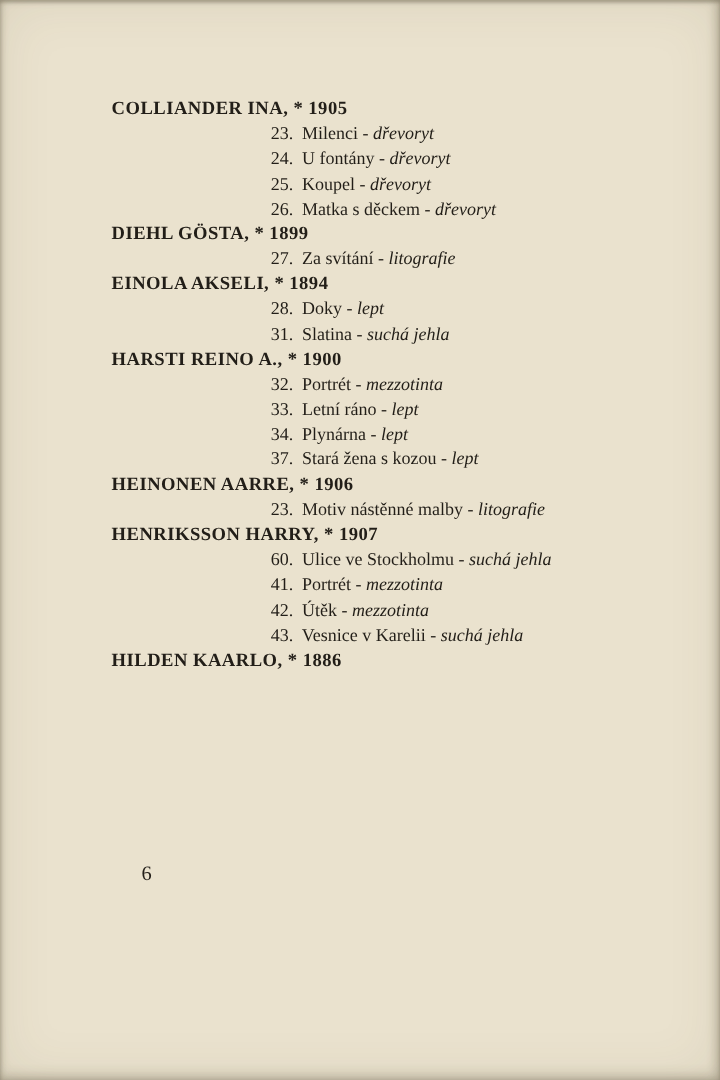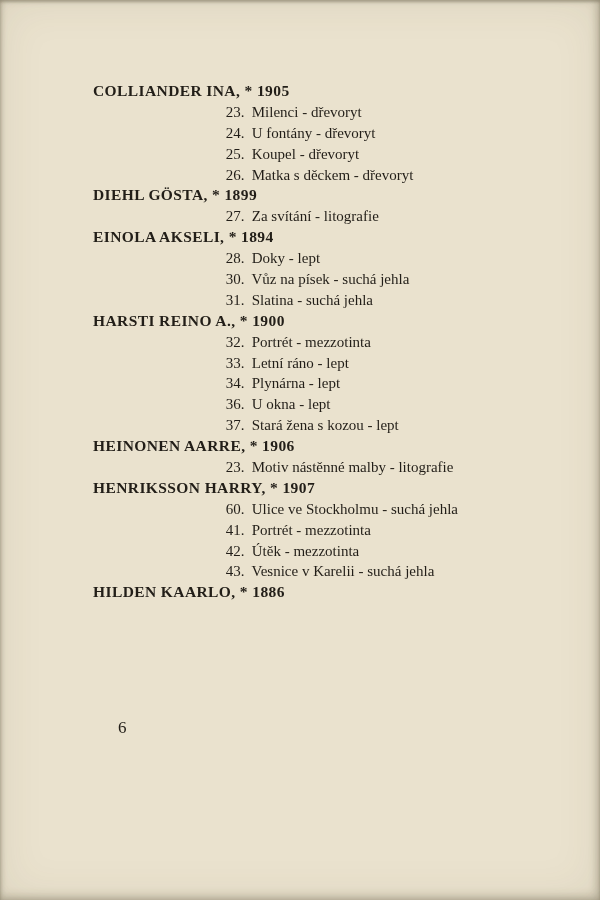--- a/index.html
+++ b/index.html
@@ -39,21 +39,21 @@
   }
   .work-line {
     padding-left: 222px;
     font-size: 15px;
   }
   .num {
     display: inline-block;
     min-width: 26px;
     text-align: center;
   }
-  .tech { }
+  .tech { font-style: italic; }
   .page-number {
     position: absolute;
     left: 118px;
     top: 718px;
     font-size: 17px;
     line-height: 20px;
   }
 </style>
 </head>
 <body>
@@ -62,27 +62,25 @@
   <div class="content" id="content">
       <div class="line artist-heading">COLLIANDER INA, * 1905</div>
       <div class="line work-line"><span class="num">23.</span><span class="title"> Milenci</span><span class="sep"> - </span><span class="tech">dřevoryt</span></div>
       <div class="line work-line"><span class="num">24.</span><span class="title"> U fontány</span><span class="sep"> - </span><span class="tech">dřevoryt</span></div>
       <div class="line work-line"><span class="num">25.</span><span class="title"> Koupel</span><span class="sep"> - </span><span class="tech">dřevoryt</span></div>
       <div class="line work-line"><span class="num">26.</span><span class="title"> Matka s děckem</span><span class="sep"> - </span><span class="tech">dřevoryt</span></div>
       <div class="line artist-heading">DIEHL GÖSTA, * 1899</div>
       <div class="line work-line"><span class="num">27.</span><span class="title"> Za svítání</span><span class="sep"> - </span><span class="tech">litografie</span></div>
       <div class="line artist-heading">EINOLA AKSELI, * 1894</div>
       <div class="line work-line"><span class="num">28.</span><span class="title"> Doky</span><span class="sep"> - </span><span class="tech">lept</span></div>
-      <div class="line work-line"><span class="num">30.</span><span class="title"> Vůz na písek</span><span class="sep"> - </span><span class="tech">suchá jehla</span></div>
       <div class="line work-line"><span class="num">31.</span><span class="title"> Slatina</span><span class="sep"> - </span><span class="tech">suchá jehla</span></div>
       <div class="line artist-heading">HARSTI REINO A., * 1900</div>
       <div class="line work-line"><span class="num">32.</span><span class="title"> Portrét</span><span class="sep"> - </span><span class="tech">mezzotinta</span></div>
       <div class="line work-line"><span class="num">33.</span><span class="title"> Letní ráno</span><span class="sep"> - </span><span class="tech">lept</span></div>
       <div class="line work-line"><span class="num">34.</span><span class="title"> Plynárna</span><span class="sep"> - </span><span class="tech">lept</span></div>
-      <div class="line work-line"><span class="num">36.</span><span class="title"> U okna</span><span class="sep"> - </span><span class="tech">lept</span></div>
       <div class="line work-line"><span class="num">37.</span><span class="title"> Stará žena s kozou</span><span class="sep"> - </span><span class="tech">lept</span></div>
       <div class="line artist-heading">HEINONEN AARRE, * 1906</div>
       <div class="line work-line"><span class="num">23.</span><span class="title"> Motiv nástěnné malby</span><span class="sep"> - </span><span class="tech">litografie</span></div>
       <div class="line artist-heading">HENRIKSSON HARRY, * 1907</div>
       <div class="line work-line"><span class="num">60.</span><span class="title"> Ulice ve Stockholmu</span><span class="sep"> - </span><span class="tech">suchá jehla</span></div>
       <div class="line work-line"><span class="num">41.</span><span class="title"> Portrét</span><span class="sep"> - </span><span class="tech">mezzotinta</span></div>
       <div class="line work-line"><span class="num">42.</span><span class="title"> Útěk</span><span class="sep"> - </span><span class="tech">mezzotinta</span></div>
       <div class="line work-line"><span class="num">43.</span><span class="title"> Vesnice v Karelii</span><span class="sep"> - </span><span class="tech">suchá jehla</span></div>
       <div class="line artist-heading">HILDEN KAARLO, * 1886</div>
     </div>

